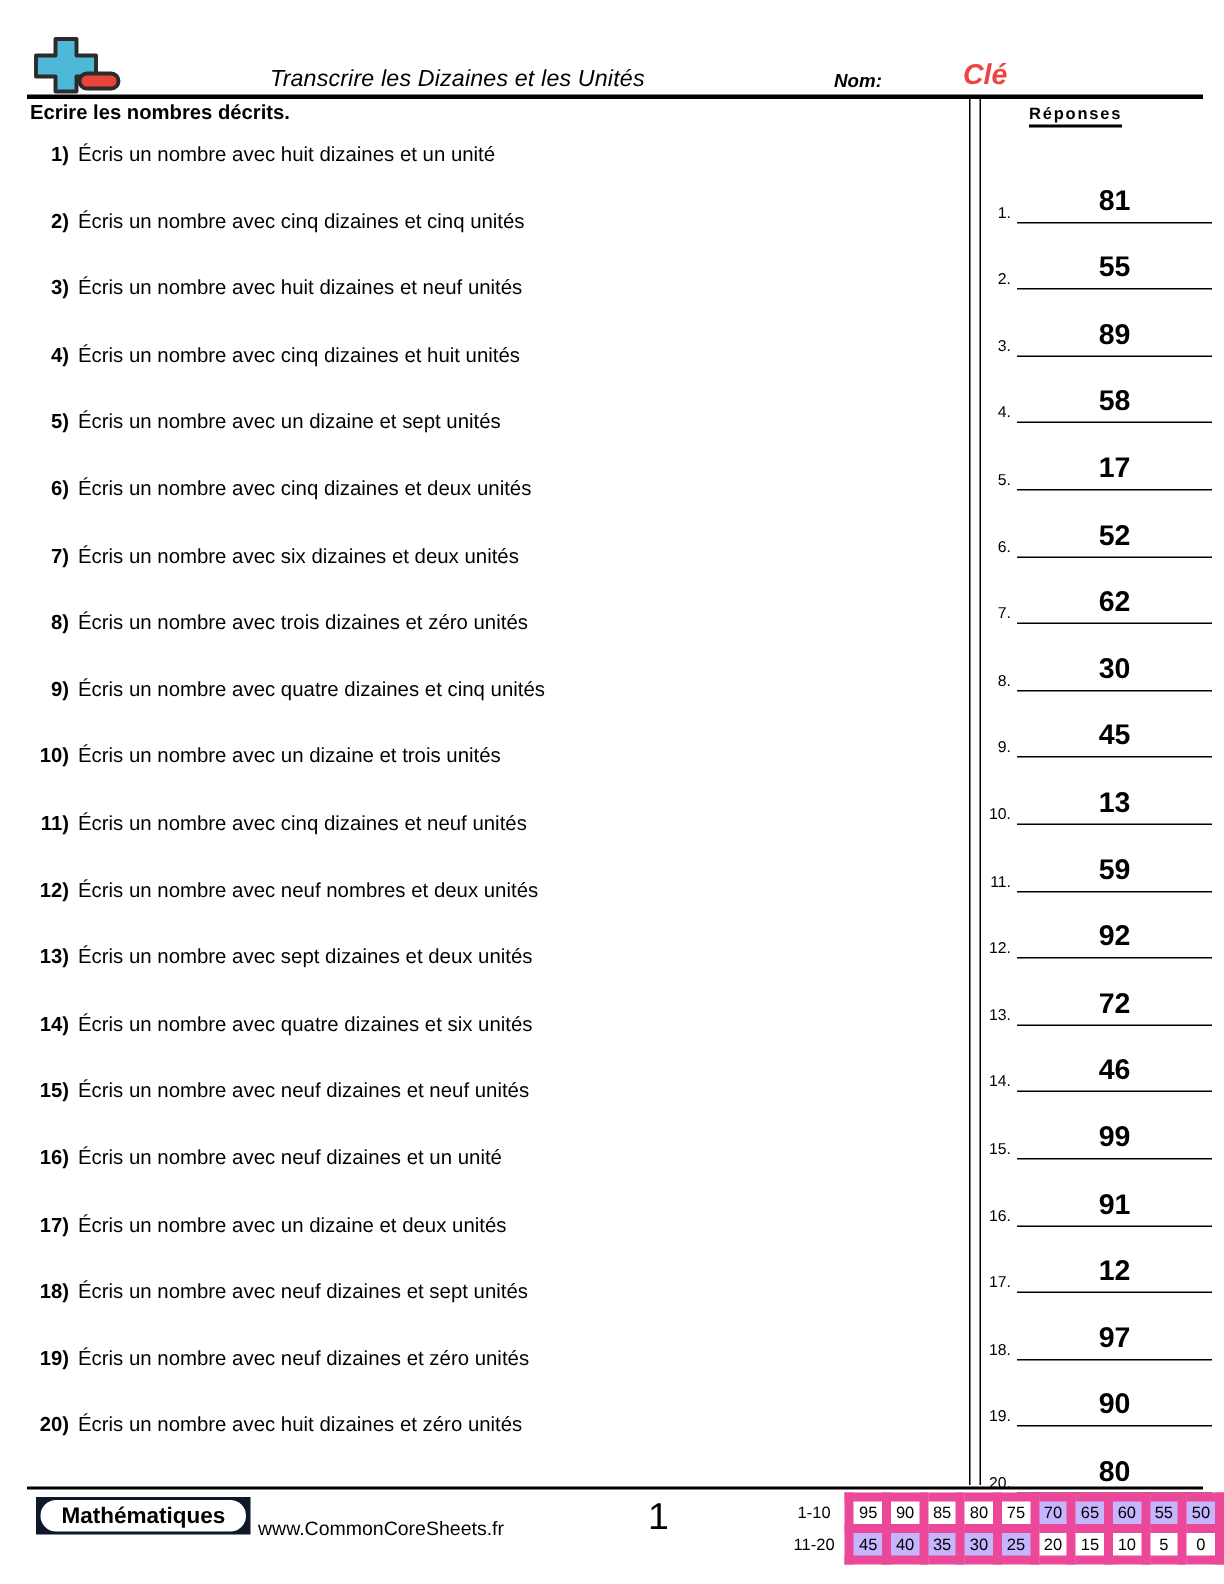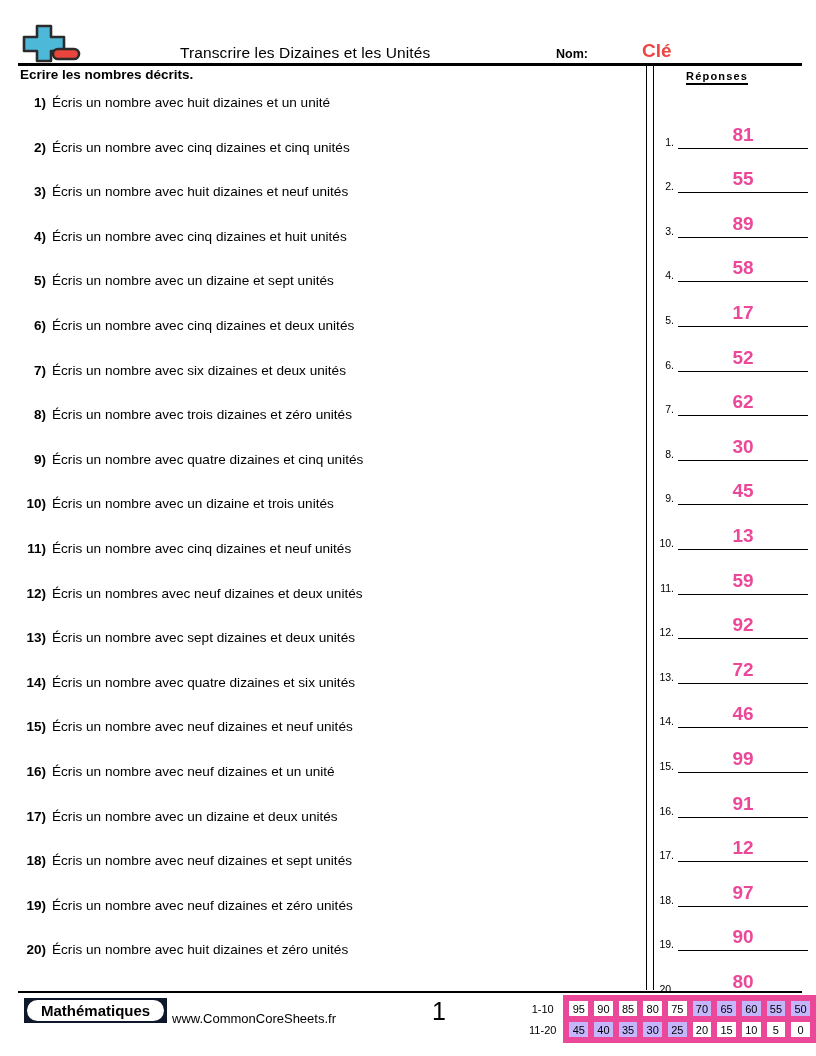--- a/index.html
+++ b/index.html
@@ -13,20 +13,21 @@
     font-family: "Liberation Sans", sans-serif;
     color: #000000;
     position: relative;
     overflow: hidden;
   }
 
   
   .header {
     position: relative;
     height: 48px;
+    font-style: italic;
   }
   .logo {
     position: absolute;
     left: 20px;
     top: 20px;
     width: 66px;
     height: 44px;
   }
   .logo svg { display: block; }
 
@@ -147,21 +148,21 @@
     border-bottom: 1.4px solid #000;
   }
   .a-val {
     position: absolute;
     left: 26px;
     right: -6px;
     bottom: 7px;
     text-align: center;
     font-size: 19px;
     font-weight: bold;
-    color: #ec4899;
+    color: #000000;
   }
 
   
   .footer-rule {
     position: absolute;
     left: 18px;
     right: 14px;
     top: 991px;
     height: 2.4px;
     background: #000;
@@ -290,21 +291,21 @@
   <div class="q-row">
     <span class="q-num">10)</span>
     <span class="q-text">Écris un nombre avec un dizaine et trois unités</span>
   </div>
   <div class="q-row">
     <span class="q-num">11)</span>
     <span class="q-text">Écris un nombre avec cinq dizaines et neuf unités</span>
   </div>
   <div class="q-row">
     <span class="q-num">12)</span>
-    <span class="q-text">Écris un nombres avec neuf dizaines et deux unités</span>
+    <span class="q-text">Écris un nombre avec neuf nombres et deux unités</span>
   </div>
   <div class="q-row">
     <span class="q-num">13)</span>
     <span class="q-text">Écris un nombre avec sept dizaines et deux unités</span>
   </div>
   <div class="q-row">
     <span class="q-num">14)</span>
     <span class="q-text">Écris un nombre avec quatre dizaines et six unités</span>
   </div>
   <div class="q-row">

